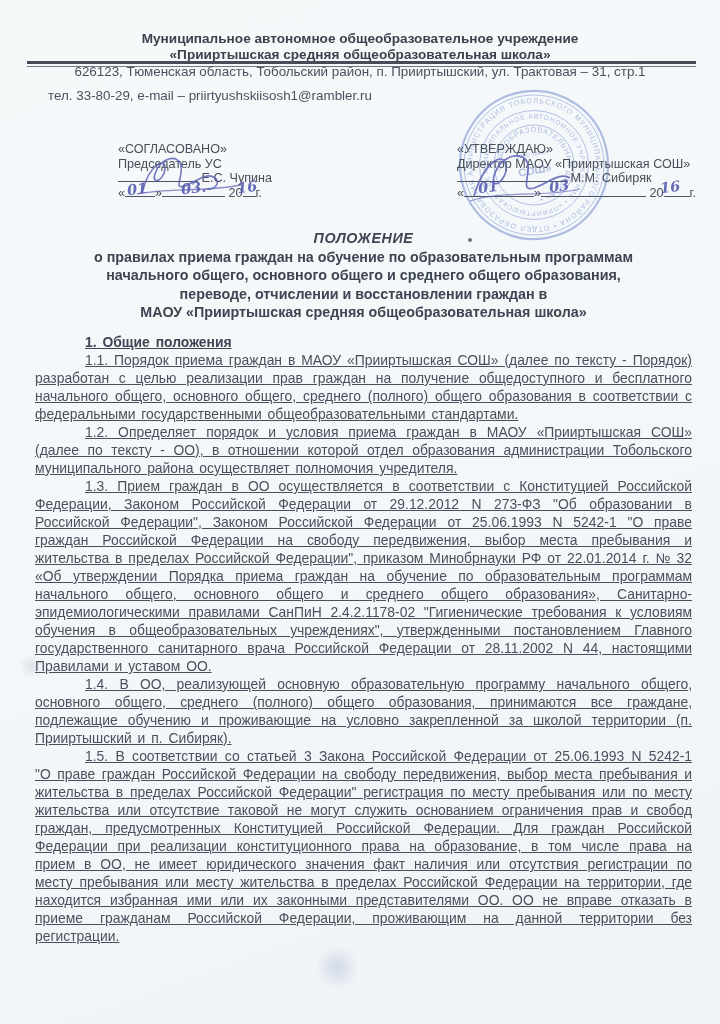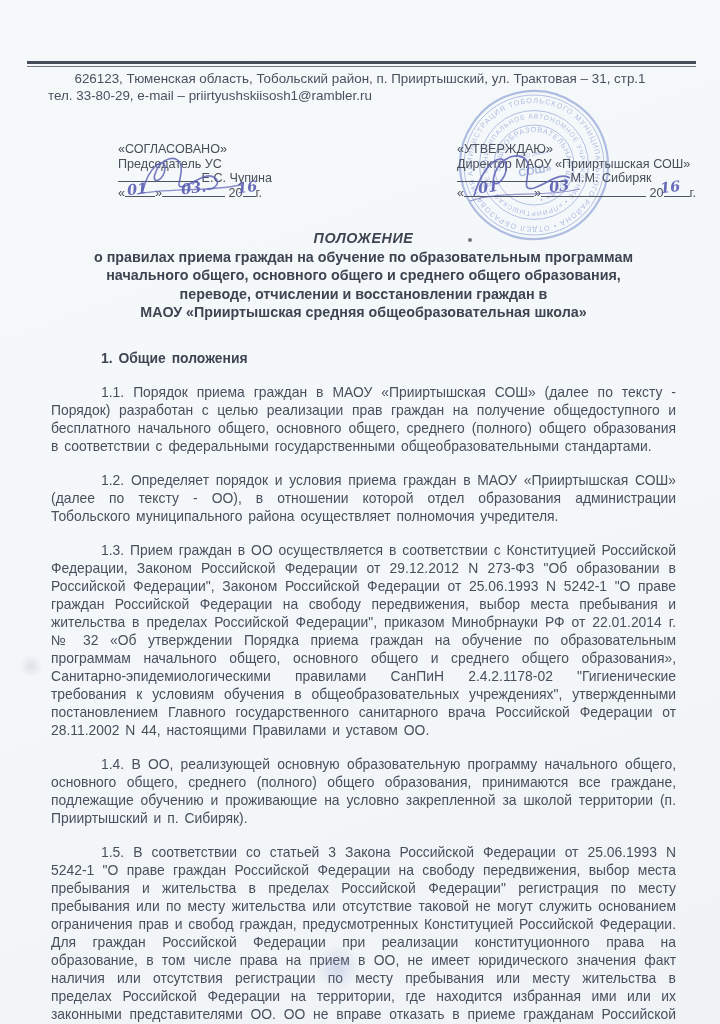--- a/index.html
+++ b/index.html
@@ -6,60 +6,64 @@
   .page{
     position:relative;width:720px;height:1024px;overflow:hidden;
     background:linear-gradient(160deg,#f6f9fa 0%,#f4f7f9 55%,#eff3f6 100%);
     font-family:"Liberation Sans",sans-serif;color:#474d59;
   }
   
   .org-header{position:absolute;top:31px;left:0;right:0;text-align:center;
     font-weight:bold;font-size:13.6px;line-height:16px;color:#3b424d;}
   .rule{position:absolute;top:61px;left:27px;right:24px;height:2px;
     border-top:3px solid #464d58;border-bottom:1px solid #707884;}
-  .addr{position:absolute;top:71px;left:0;right:0;text-align:center;
+  .addr{position:absolute;top:64px;left:0;right:0;text-align:center;
     font-size:13.4px;line-height:16px;color:#49515f;}
   .contacts{position:absolute;top:88px;left:0;right:0;text-align:left;
     font-size:13.4px;line-height:16px;color:#49515f;margin-left:48px;}
   
   .approval{position:absolute;font-size:12.6px;line-height:14.6px;
     color:#484e5a;white-space:nowrap;}
   .approval div{height:14.6px;}
   .blank{display:inline-block;border-bottom:1px solid #4d5462;height:10px;}
   .w30{width:30px}.w63{width:63px}.w13{width:13px}
   .w80{width:80px}.w110{width:110px}.w70{width:70px}.w105{width:105px}.w26{width:26px}
   
   .stamp{position:absolute;left:455px;top:86px;width:158px;height:158px;}
   
   .title{position:absolute;top:229px;left:35px;right:28px;text-align:center;
     font-weight:bold;font-size:14.3px;line-height:18.6px;color:#3e4552;}
   .title .t0{letter-spacing:.6px;font-style:italic;}
   
   .doc{position:absolute;top:333px;left:35px;right:28px;text-align:justify;
     font-size:13.9px;line-height:18px;color:#49505d;word-spacing:2px;}
-  .doc p{margin:16px;text-indent:50px;}
+  .doc p{margin:0;text-indent:50px;text-decoration:underline;}
   .doc .heading{font-weight:bold;color:#3e4552;}
   
   .ink{position:absolute;color:#585db2;font-family:"DejaVu Serif",serif;
     font-style:italic;font-weight:bold;font-size:14.5px;opacity:.9;
     transform:rotate(-7deg);}
   .sig{position:absolute;}
   
   .dot-artifact{position:absolute;left:468px;top:238px;width:4px;height:4px;
     border-radius:50%;background:#4c525c;opacity:.8;}
   .smudge-a{position:absolute;left:315px;top:945px;width:45px;height:45px;border-radius:50%;
     background:radial-gradient(circle,rgba(130,145,200,.28),rgba(130,145,200,0) 70%);}
   .smudge-b{position:absolute;left:18px;top:655px;width:26px;height:22px;border-radius:50%;
     background:radial-gradient(circle,rgba(120,130,160,.18),rgba(120,130,160,0) 70%);}
 </style>
 </head>
 <body>
 
 <div class="page">
 
+  <div class="org-header">
+    <div>Муниципальное автономное общеобразовательное учреждение</div>
+    <div>«Прииртышская средняя общеобразовательная школа»</div>
+  </div>
   <div class="rule"></div>
   <div class="addr">626123, Тюменская область, Тобольский район, п. Прииртышский, ул. Трактовая – 31,  стр.1</div>
   <div class="contacts">тел. 33-80-29,    e-mail – priirtyushskiisosh1@rambler.ru</div>
 
   <svg class="stamp" viewBox="0 0 158 158">
     <g transform="rotate(-10 79 79)" opacity="0.62">
       <g fill="none" stroke="#8298d2">
         <circle cx="79" cy="79" r="74" stroke-width="2.2"></circle>
         <circle cx="79" cy="79" r="70" stroke-width="0.9"></circle>
         <circle cx="79" cy="79" r="54.5" stroke-width="0.9"></circle>

